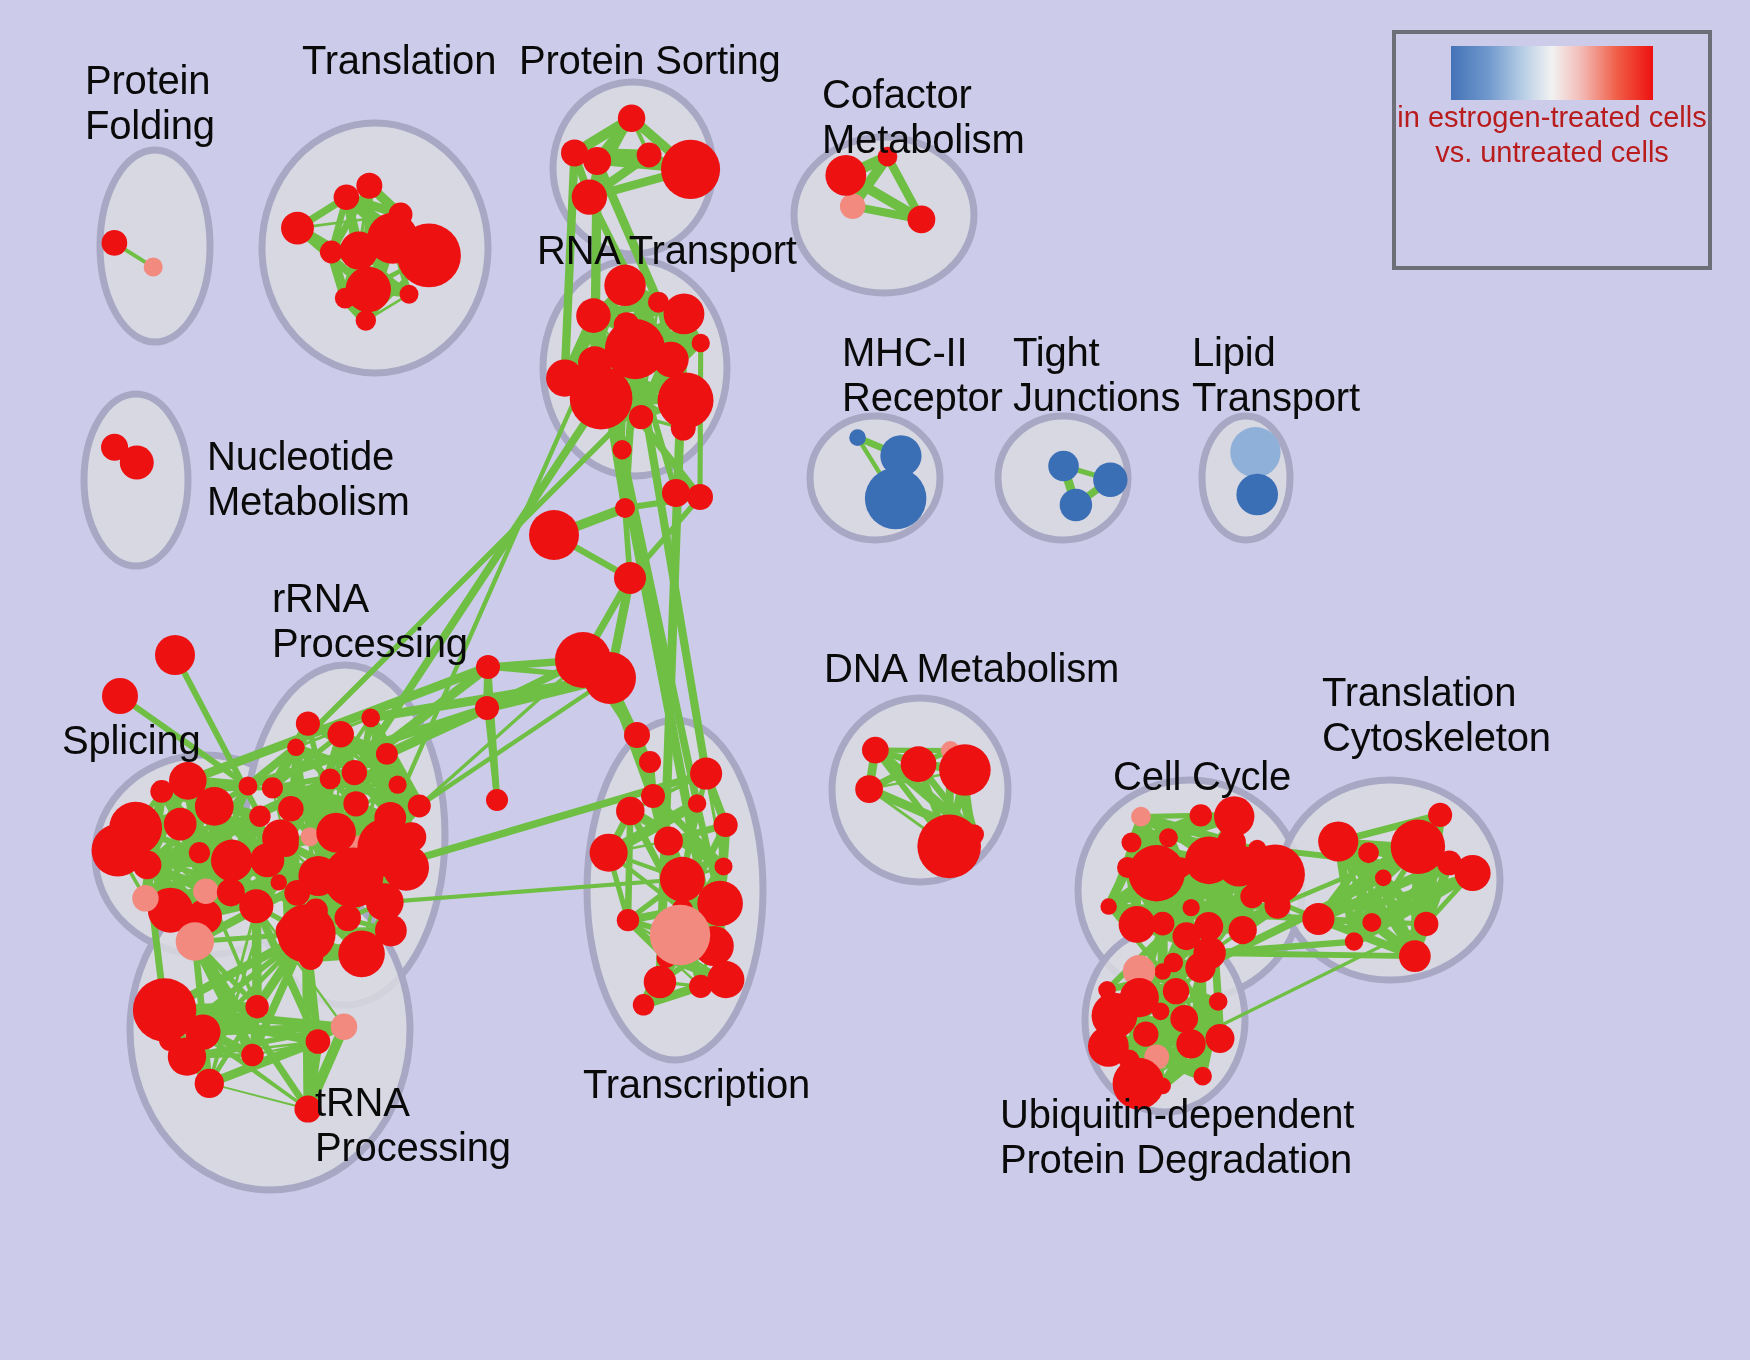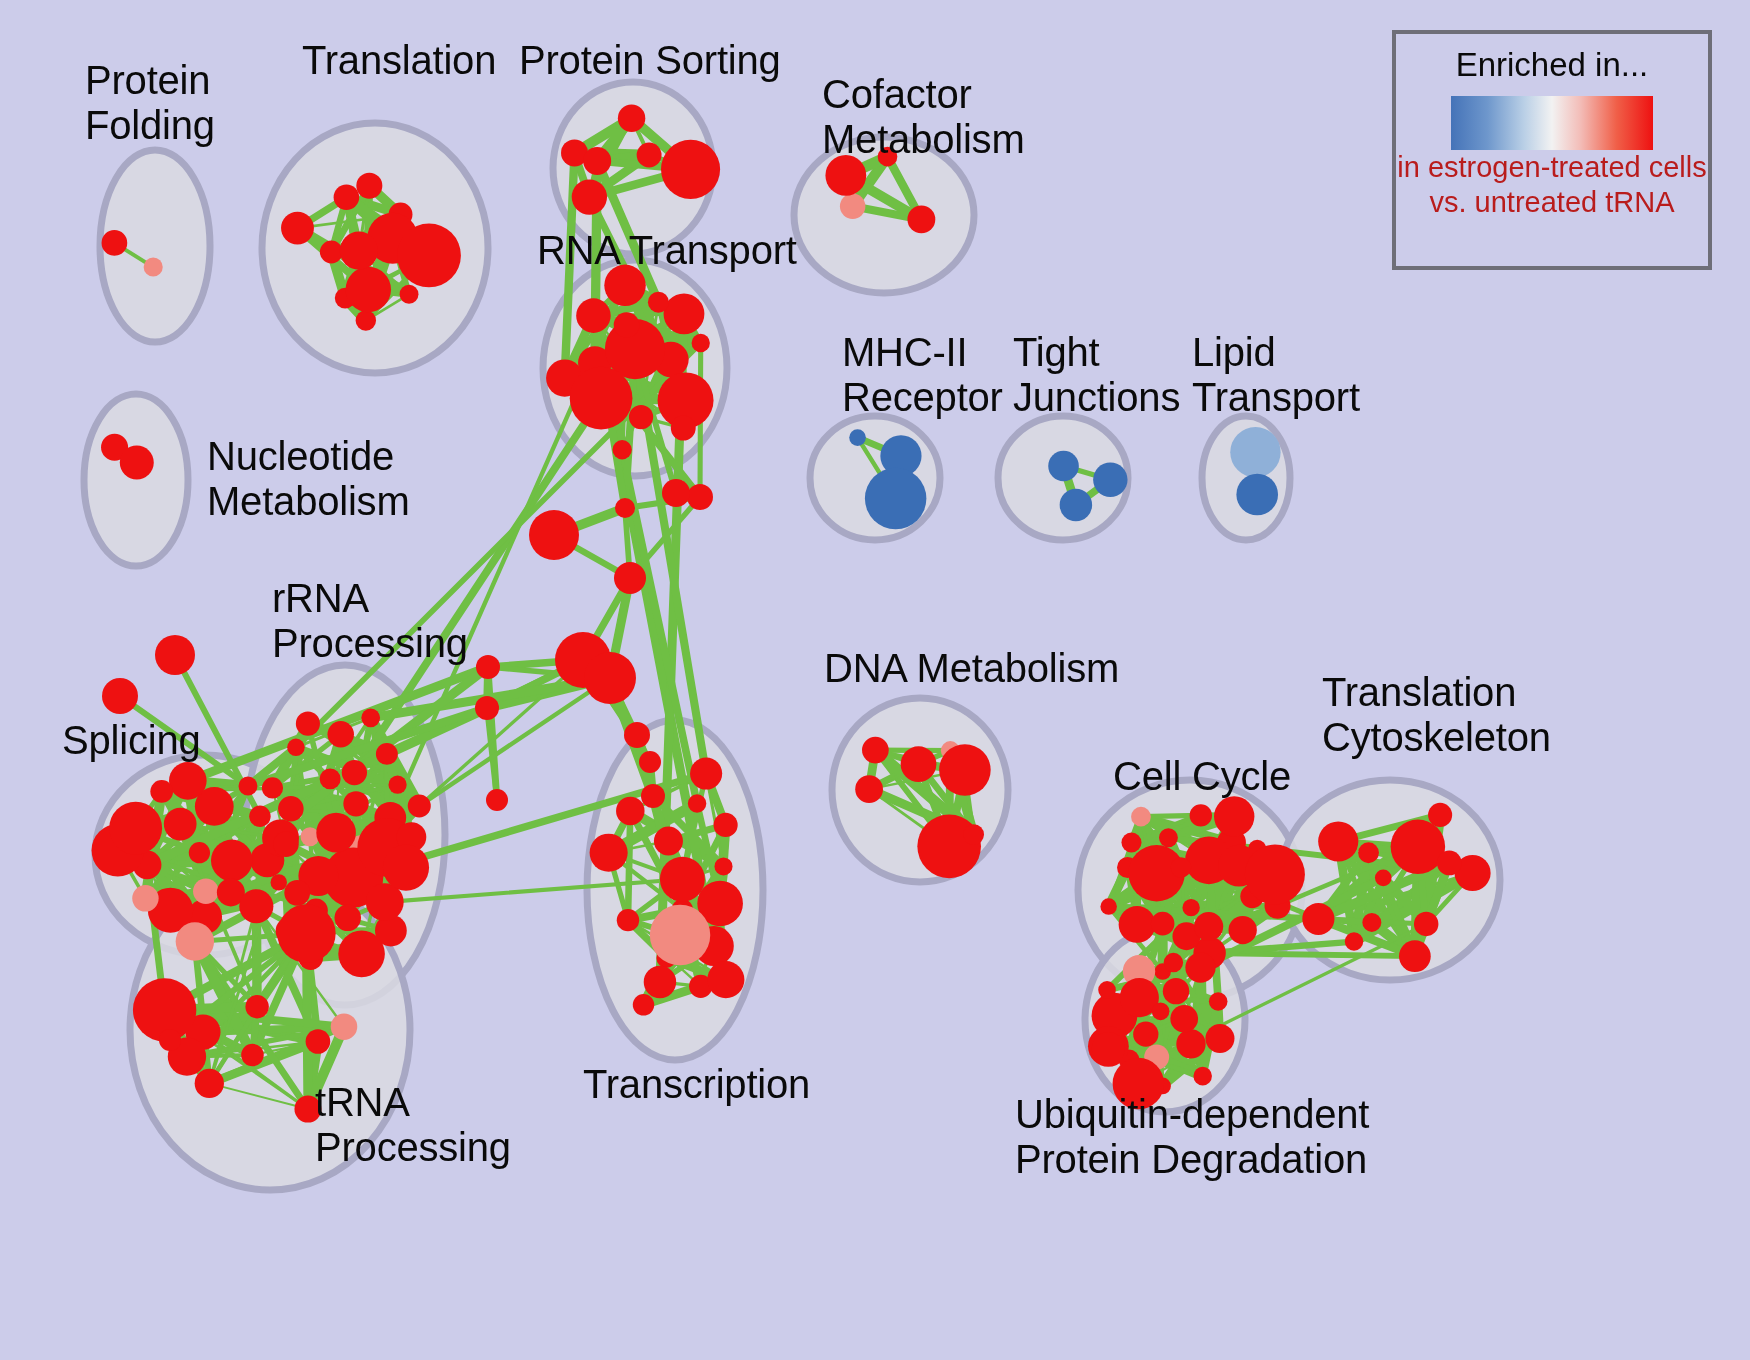--- a/index.html
+++ b/index.html
@@ -1090,24 +1090,23 @@
       <div class="clabel " style="left: 62px; top: 718px;">Splicing</div>
       <div class="clabel " style="left: 272px; top: 576px;">rRNA
 Processing</div>
       <div class="clabel " style="left: 315px; top: 1080px;">tRNA
 Processing</div>
       <div class="clabel " style="left: 583px; top: 1062px;">Transcription</div>
       <div class="clabel " style="left: 824px; top: 634px; margin-top: 12px;">DNA Metabolism</div>
       <div class="clabel " style="left: 1113px; top: 754px;">Cell Cycle</div>
       <div class="clabel " style="left: 1322px; top: 670px;">Translation
 Cytoskeleton</div>
-      <div class="clabel " style="left: 1000px; top: 1092px; margin-left: 15px;">Ubiquitin-dependent
+      <div class="clabel " style="left: 1000px; top: 1092px;">Ubiquitin-dependent
 Protein Degradation</div>
     </div>
 
   <div id="legend">
-    <div class="title">Enriched in...</div>
     <div class="bar"></div>
     <div class="sub">in estrogen-treated cells</div>
-    <div class="sub">vs. untreated tRNA</div>
+    <div class="sub">vs. untreated cells</div>
   </div>
 
 </div>
 
 </body></html>

